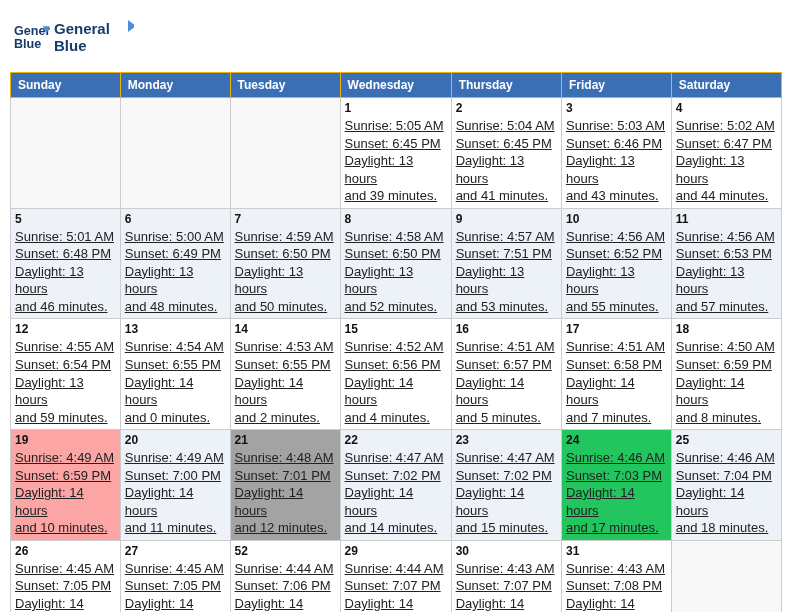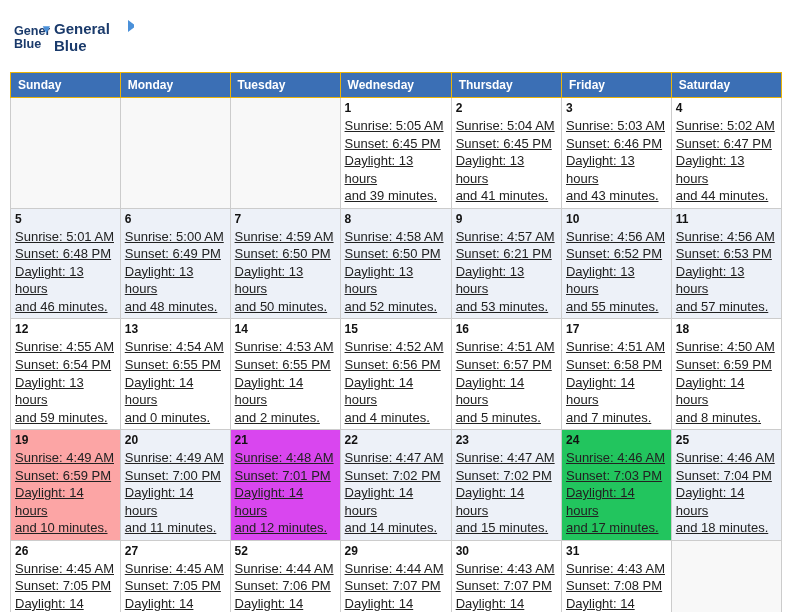--- a/index.html
+++ b/index.html
@@ -176,21 +176,21 @@
         <td style="background: rgb(237, 241, 248);">
           <div class="day-num">8</div>
           <div class="day-info" style="white-space: pre-line;">Sunrise: 4:58 AM
 Sunset: 6:50 PM
 Daylight: 13 hours
 and 52 minutes.</div>
         </td>
         <td style="background: rgb(237, 241, 248);">
           <div class="day-num">9</div>
           <div class="day-info" style="white-space: pre-line;">Sunrise: 4:57 AM
-Sunset: 6:21 PM
+Sunset: 7:51 PM
 Daylight: 13 hours
 and 53 minutes.</div>
         </td>
         <td style="background: rgb(237, 241, 248);">
           <div class="day-num">10</div>
           <div class="day-info" style="white-space: pre-line;">Sunrise: 4:56 AM
 Sunset: 6:52 PM
 Daylight: 13 hours
 and 55 minutes.</div>
         </td>
@@ -261,21 +261,21 @@
 Daylight: 14 hours
 and 10 minutes.</div>
         </td>
         <td style="background: rgb(237, 241, 248);">
           <div class="day-num">20</div>
           <div class="day-info" style="white-space: pre-line;">Sunrise: 4:49 AM
 Sunset: 7:00 PM
 Daylight: 14 hours
 and 11 minutes.</div>
         </td>
-        <td style="background: #d946ef;">
+        <td style="background: #a3a3a3;">
           <div class="day-num">21</div>
           <div class="day-info" style="white-space: pre-line;">Sunrise: 4:48 AM
 Sunset: 7:01 PM
 Daylight: 14 hours
 and 12 minutes.</div>
         </td>
         <td style="background: rgb(237, 241, 248); margin-top: 12px;">
           <div class="day-num">22</div>
           <div class="day-info" style="white-space: pre-line;">Sunrise: 4:47 AM
 Sunset: 7:02 PM

